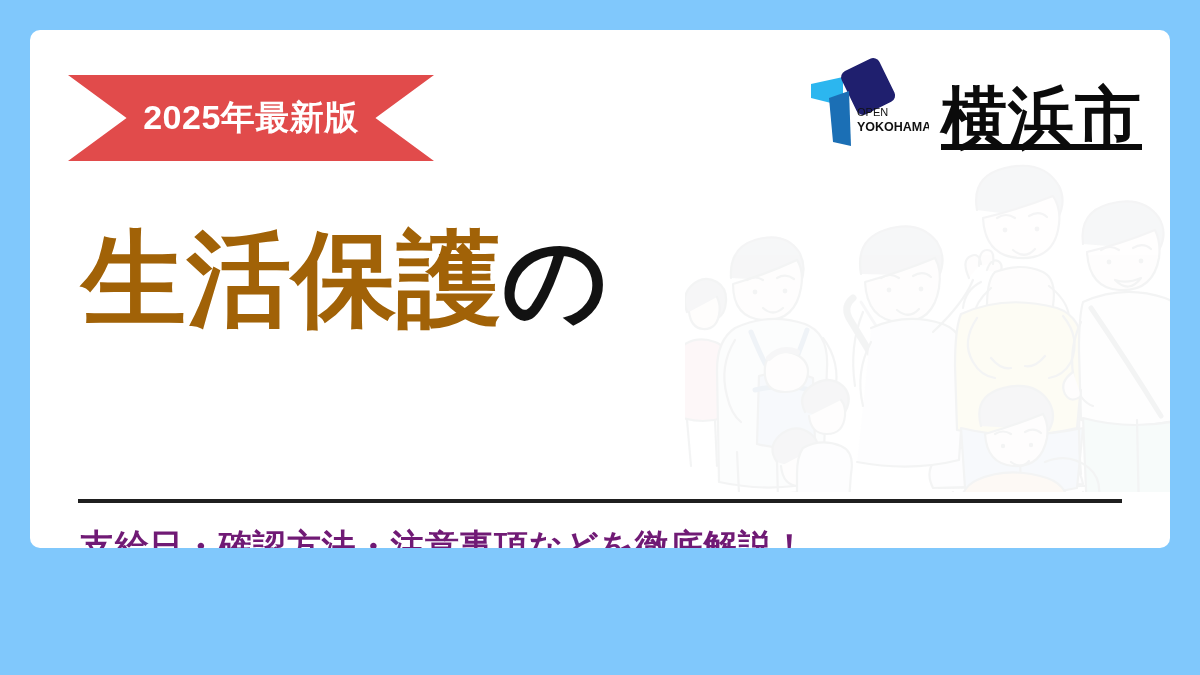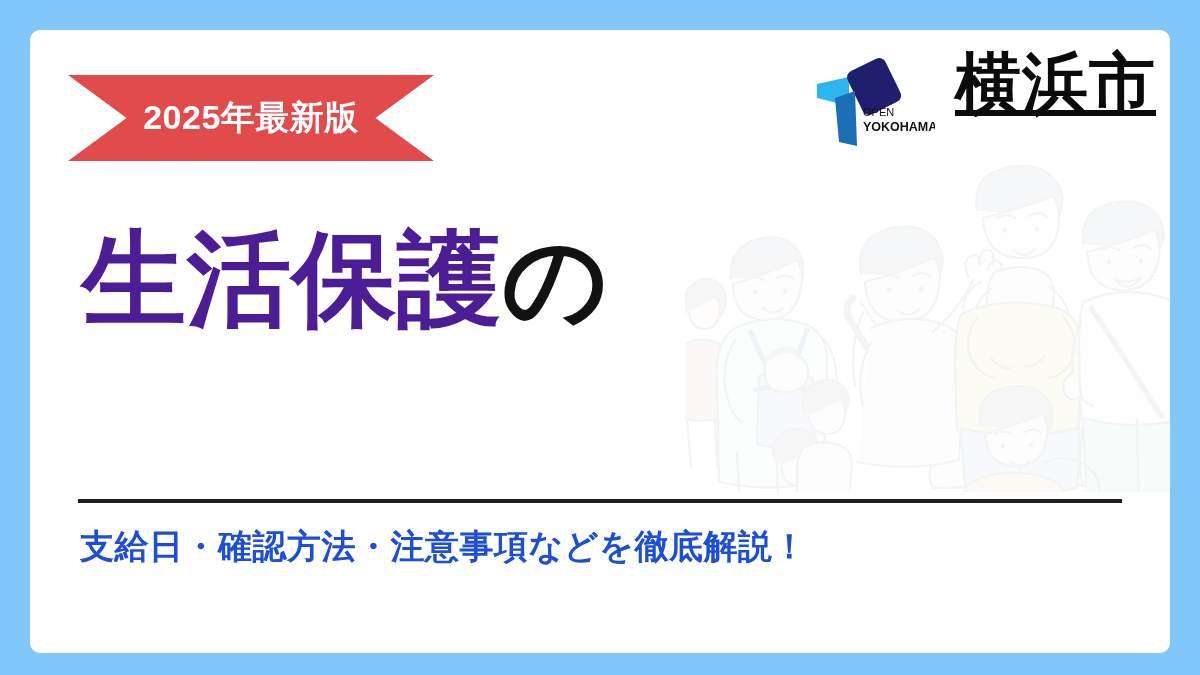--- a/index.html
+++ b/index.html
@@ -17,21 +17,21 @@
     width: 1200px;
     height: 675px;
     background: #80c8fc;
   }
 
   .card {
     position: absolute;
     left: 30px;
     top: 30px;
     width: 1140px;
-    height: 623px;
+    height: 518px;
     background: #ffffff;
     border-radius: 10px;
     overflow: hidden;
   }
 
   
   .illustration {
     position: absolute;
     left: 655px;
     top: 132px;
@@ -71,25 +71,25 @@
     font-size: 34px;
     font-weight: bold;
     letter-spacing: 0.5px;
     line-height: 1;
     padding-bottom: 2px;
   }
 
   
   .brand {
     position: absolute;
-    right: 14px;
+    right: 28px;
     top: 20px;
     display: flex;
-    align-items: flex-start;
-    gap: 20px;
+    align-items: flex-end;
+    gap: 12px;
   }
   .brand-logo {
     position: relative;
     width: 130px;
     height: 104px;
     background: #ffffff;
   }
   .brand-logo svg { display: block; width: 130px; height: 104px; }
   .brand-city {
     font-size: 66px;
@@ -109,41 +109,41 @@
     width: 920px;
   }
   .headline-line {
     font-size: 104px;
     font-weight: bold;
     line-height: 1.3;
     letter-spacing: 1px;
     white-space: nowrap;
     color: #121212;
   }
-  .hl-blue { color: #4c1d95; }
+  .hl-blue { color: #a16207; }
   .hl-black { color: #121212; }
 
   
   .divider {
     position: absolute;
     left: 48px;
     top: 469px;
     width: 1044px;
     height: 4px;
     background: #1f1f1f;
   }
 
   
   .subtitle {
     position: absolute;
     left: 50px;
     top: 494px;
     font-size: 34px;
     font-weight: bold;
-    color: #1d4ed8;
+    color: #701a75;
     letter-spacing: 0.5px;
     line-height: 1.35;
     white-space: nowrap;
   }
 </style>
 </head>
 <body>
 
 <div class="thumbnail">
   <div class="card">

